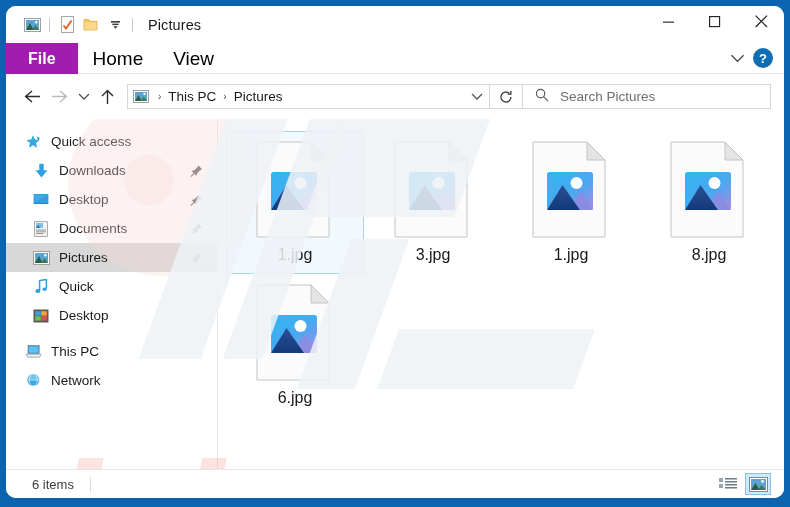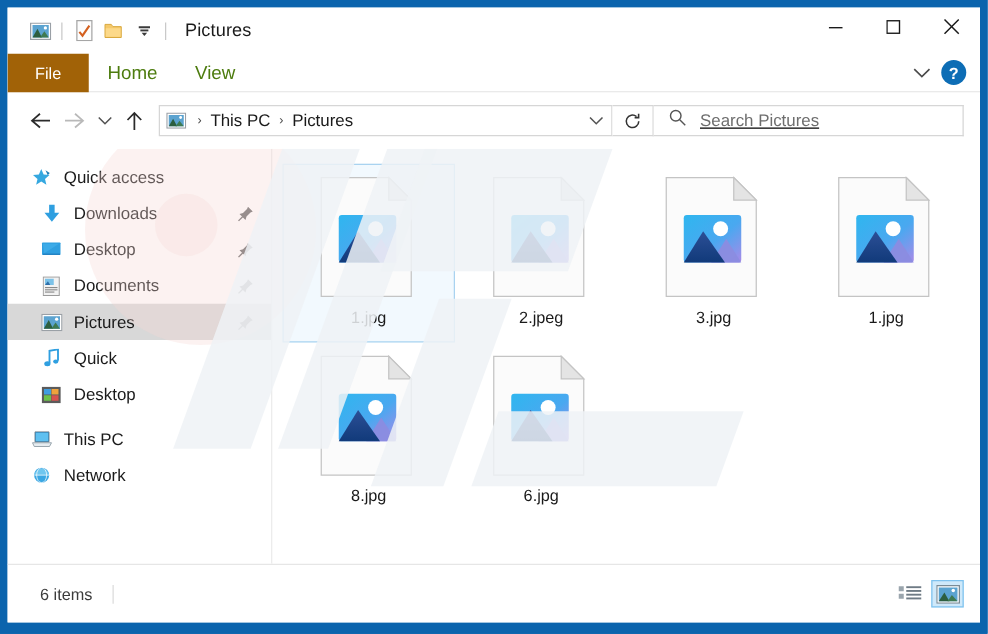--- a/index.html
+++ b/index.html
@@ -8,79 +8,79 @@
     font-family:"Liberation Sans", sans-serif;
     background:#0b64ad;
   }
   #app{
     position:relative;width:790px;height:507px;
     background:#0b64ad;
     padding:6px 6px 9px 6px;
   }
   .window{
     position:relative;width:778px;height:492px;background:#ffffff;
-    display:flex;flex-direction:column;overflow:hidden;
+    display:flex;flex-direction:column;overflow:hidden;border-radius:10px;
   }
 
   
   .titlebar{height:37px;display:flex;align-items:center;background:#fff;flex:none;position:relative;z-index:4;}
   .qat{display:flex;align-items:center;padding-left:14px;gap:0;}
   .qat-icon{width:24px;height:22px;display:flex;align-items:center;justify-content:center;}
   .qat-sep{width:1px;height:14px;background:#c9c9c9;margin:0 5px;}
   .title-text{font-size:14.5px;color:#1a1a1a;margin-left:10px;letter-spacing:.1px;}
   .wincontrols{margin-left:auto;display:flex;height:37px;}
   .wc{width:46px;height:31px;display:flex;align-items:center;justify-content:center;}
 
   
   .ribbon{height:31px;display:flex;align-items:stretch;background:#fff;flex:none;position:relative;z-index:4;
           border-bottom:1px solid #e3e3e3;}
-  .tab{display:flex;align-items:center;padding:0 15px;font-size:15px;color:#4d7c0f;height:31px;}
-  .tab.file{background:#a16207;color:#fff;padding:0 22px;font-size:13px;}
+  .tab{display:flex;align-items:center;padding:0 15px;font-size:19px;color:#000000;height:31px;}
+  .tab.file{background:#a21caf;color:#fff;padding:0 22px;font-size:16px;font-weight:bold;}
   .ribbon-right{margin-left:auto;display:flex;align-items:center;gap:4px;padding-right:11px;}
   .chev-btn{width:24px;height:24px;display:flex;align-items:center;justify-content:center;}
   .help-btn{width:20px;height:20px;border-radius:50%;background:#0d6db5;color:#fff;font-size:13px;
             font-weight:bold;display:flex;align-items:center;justify-content:center;line-height:1;}
 
   
   .addrbar{height:45px;display:flex;align-items:center;padding:0 13px;background:#fff;flex:none;
            position:relative;z-index:4;gap:0;}
   .navbtn{width:27px;height:27px;display:flex;align-items:center;justify-content:center;}
   .navbtn.small{width:21px;}
   .crumbbox{flex:1;height:25px;border:1px solid #d6d6d6;background:#fff;display:flex;align-items:center;
             margin-left:6px;margin-right:0;}
   .crumb-icon{width:26px;display:flex;align-items:center;justify-content:center;}
   .crumb{font-size:13.5px;color:#1a1a1a;padding:0 3px;}
   .crumb-sep{color:#4a4a4a;font-size:10px;padding:0 4px;display:flex;align-items:center;}
   .crumb-drop{margin-left:auto;width:24px;display:flex;align-items:center;justify-content:center;}
   .refresh{width:33px;height:25px;border:1px solid #d6d6d6;border-left:none;display:flex;
            align-items:center;justify-content:center;background:#fff;}
   .searchbox{width:248px;height:25px;border:1px solid #d6d6d6;border-left:none;background:#fff;
-             display:flex;align-items:center;padding-left:12px;gap:11px;text-decoration:underline;}
+             display:flex;align-items:center;padding-left:12px;gap:11px;}
   .search-ph{font-size:13.5px;color:#6e6e6e;}
 
   
   .body{flex:1;display:flex;min-height:0;position:relative;z-index:2;}
   .nav{width:212px;flex:none;background:#fff;padding-top:8px;border-right:1px solid #e6e6e6;}
   .navitem{height:29px;display:flex;align-items:center;padding-left:26px;gap:9px;font-size:13.5px;color:#1a1a1a;position:relative;}
   .navitem .ico{width:18px;height:18px;display:flex;align-items:center;justify-content:center;flex:none;}
   .navitem.root{padding-left:18px;}
   .navitem.sel{background:#d8d8d8;}
   .pin{position:absolute;right:14px;top:50%;transform:translateY(-50%);width:13px;height:13px;}
   .nav-gap{height:7px;}
 
   .content{flex:1;background:#fff;position:relative;padding:12px 0 0 8px;}
   .grid{display:flex;flex-wrap:wrap;}
   .cell{width:138px;height:143px;display:flex;flex-direction:column;align-items:center;
         padding-top:9px;border:1px solid transparent;}
   .cell.sel{border:1px solid #a9d3f0;background:rgba(204,232,250,.25);}
   .thumb{width:80px;height:98px;position:relative;}
-  .fname{margin-top:8px;font-size:13px;color:#1a1a1a;line-height:1;}
-
-  
-  .status{height:47px;flex:none;display:flex;align-items:center;background:#fff;
+  .fname{margin-top:8px;font-size:16px;color:#1a1a1a;line-height:1;}
+
+  
+  .status{height:29px;flex:none;display:flex;align-items:center;background:#fff;
           border-top:1px solid #e6e6e6;padding-left:26px;position:relative;z-index:4;}
   .status-text{font-size:13px;color:#3b3b3b;}
   .status-sep{width:1px;height:15px;background:#dcdcdc;margin-left:16px;}
   .viewbtns{margin-left:auto;display:flex;align-items:center;gap:4px;padding-right:13px;}
   .vbtn{width:26px;height:22px;display:flex;align-items:center;justify-content:center;}
   .vbtn.active{border:1px solid #7fc2ee;background:#cfe9fa;}
 
   
   .wm{position:absolute;inset:0;pointer-events:none;z-index:1;overflow:hidden;}
   .wm-text{position:absolute;left:48px;top:316px;font-size:140px;font-weight:bold;font-style:italic;
@@ -389,33 +389,20 @@
                 <path d="M56 1 L74 19 L56 19 Z" fill="#e4e4e4" stroke="#c4c4c4" stroke-width="1"></path>
                 <rect x="16" y="31" width="46" height="38" rx="2.5" fill="url(#sky1)"></rect>
                 <circle cx="45.5" cy="42" r="6" fill="#ffffff"></circle>
                 <path d="M38 69 L50 50 L62 69 Z" fill="#8b8ce0" opacity=".95"></path>
                 <path d="M16 69 L31.5 44 L49 69 Z" fill="url(#mt1)"></path>
               </svg>
             </div>
             <div class="fname">1.jpg</div>
           </div>
 
-          <div class="cell">
-            <div class="thumb">
-              <svg width="80" height="98" viewBox="0 0 80 98">
-                <path d="M2 1 L56 1 L74 19 L74 96 L2 96 Z" fill="#fbfbfb" stroke="#c4c4c4" stroke-width="1"></path>
-                <path d="M56 1 L74 19 L56 19 Z" fill="#e4e4e4" stroke="#c4c4c4" stroke-width="1"></path>
-                <rect x="16" y="31" width="46" height="38" rx="2.5" fill="url(#sky1)"></rect>
-                <circle cx="45.5" cy="42" r="6" fill="#ffffff"></circle>
-                <path d="M38 69 L50 50 L62 69 Z" fill="#8b8ce0" opacity=".95"></path>
-                <path d="M16 69 L31.5 44 L49 69 Z" fill="url(#mt1)"></path>
-              </svg>
-            </div>
-            <div class="fname">2.jpeg</div>
-          </div>
 
           <div class="cell">
             <div class="thumb">
               <svg width="80" height="98" viewBox="0 0 80 98">
                 <path d="M2 1 L56 1 L74 19 L74 96 L2 96 Z" fill="#fbfbfb" stroke="#c4c4c4" stroke-width="1"></path>
                 <path d="M56 1 L74 19 L56 19 Z" fill="#e4e4e4" stroke="#c4c4c4" stroke-width="1"></path>
                 <rect x="16" y="31" width="46" height="38" rx="2.5" fill="url(#sky1)"></rect>
                 <circle cx="45.5" cy="42" r="6" fill="#ffffff"></circle>
                 <path d="M38 69 L50 50 L62 69 Z" fill="#8b8ce0" opacity=".95"></path>
                 <path d="M16 69 L31.5 44 L49 69 Z" fill="url(#mt1)"></path>

